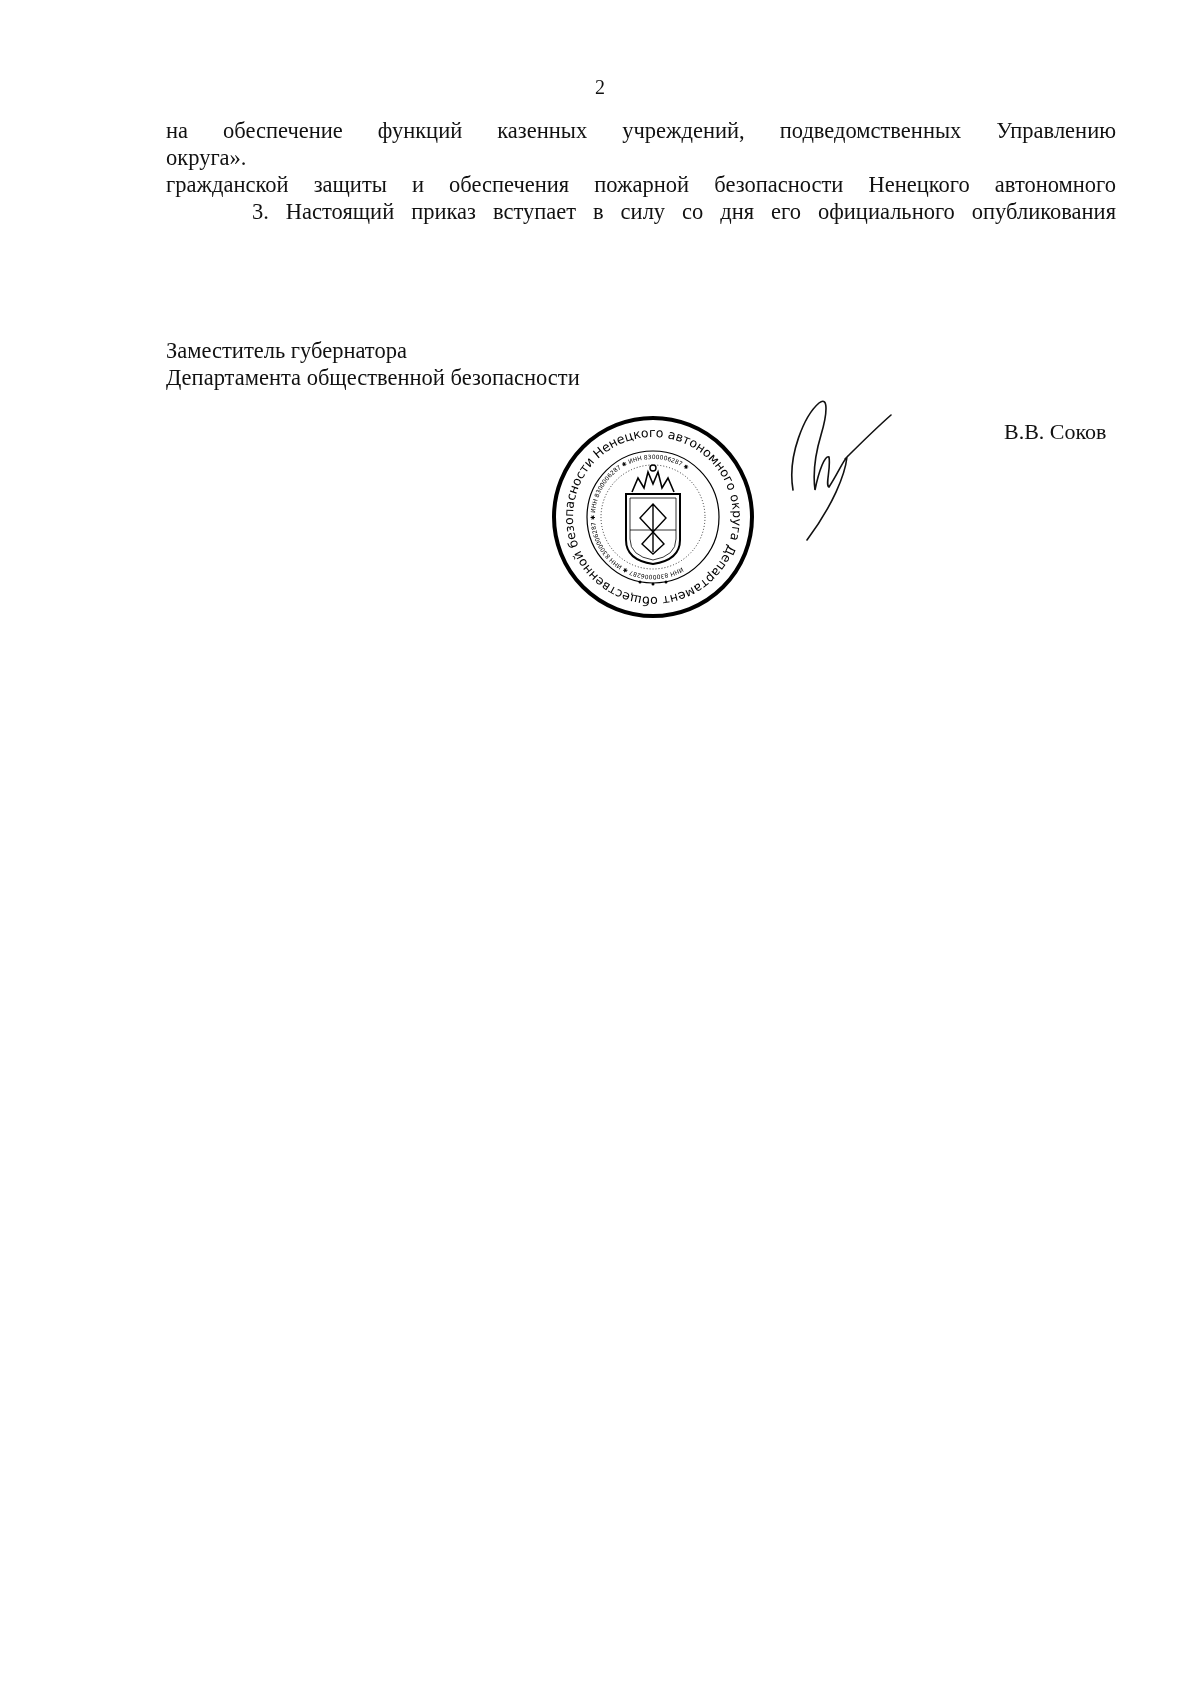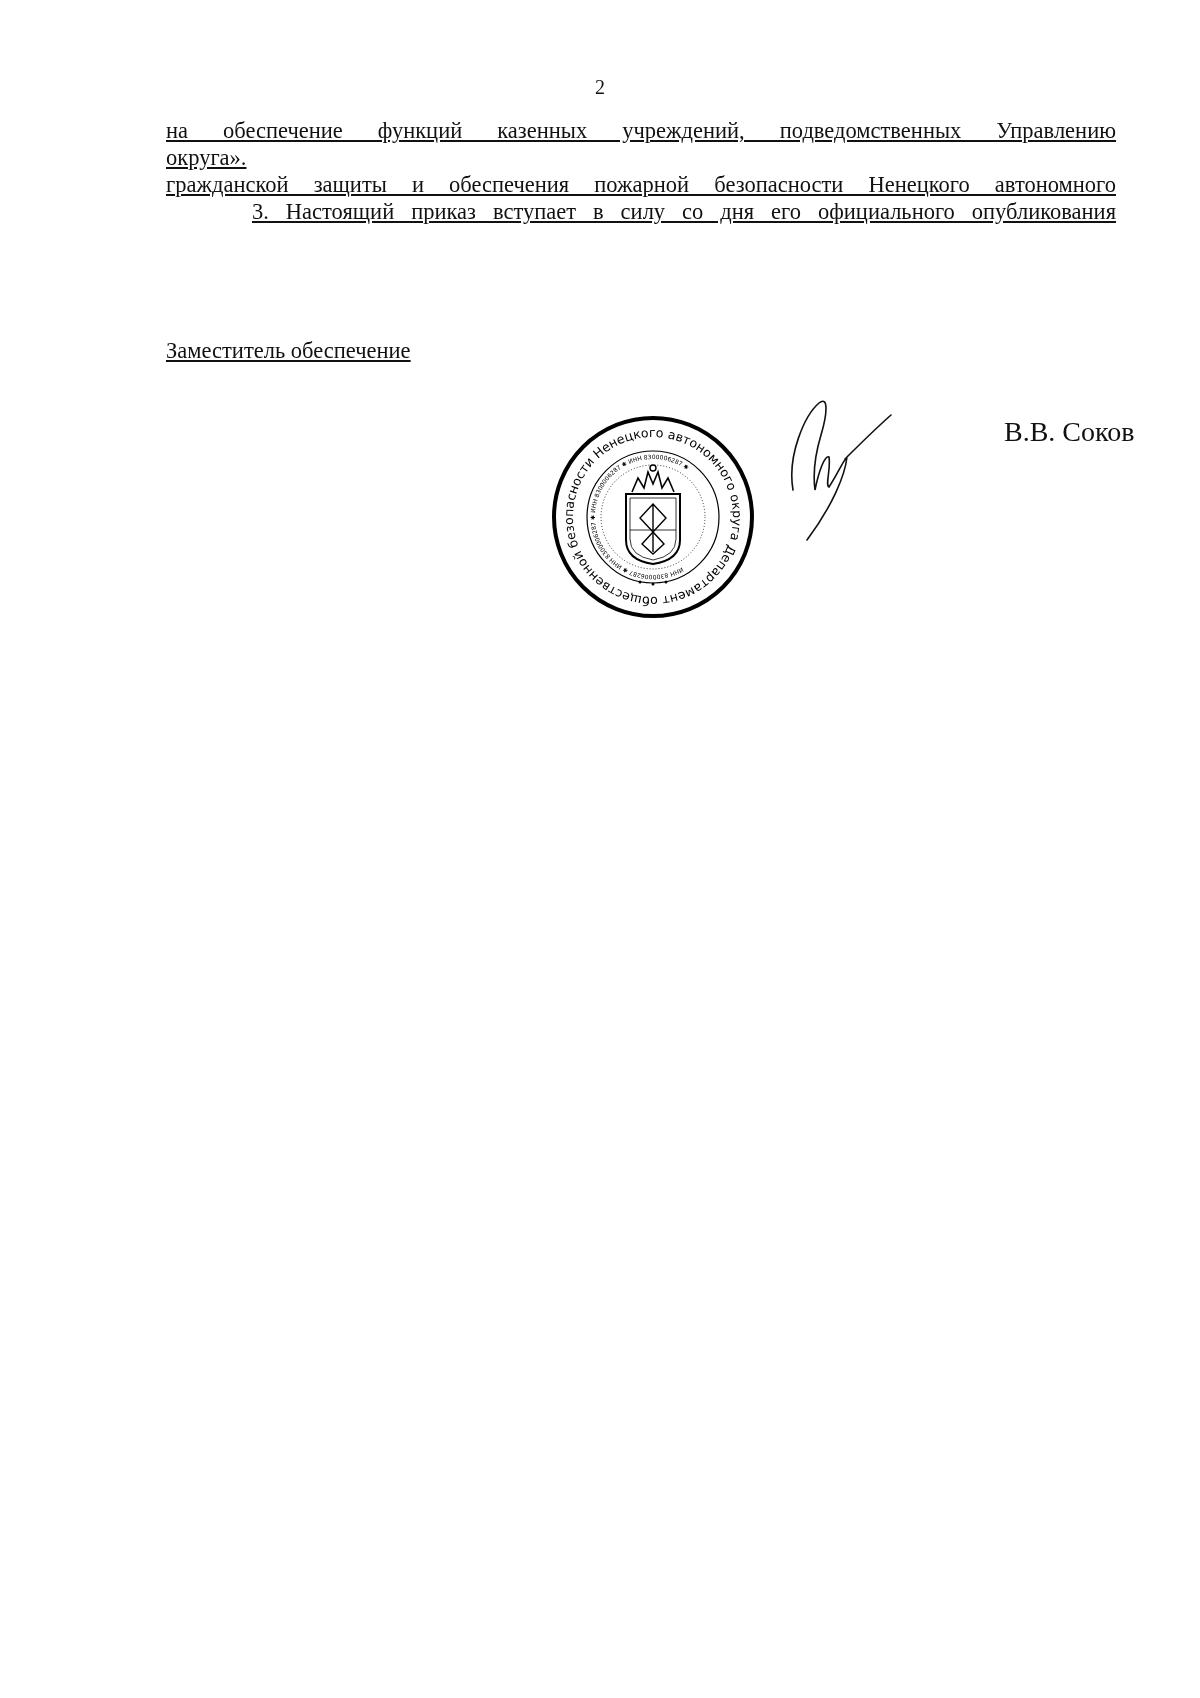--- a/index.html
+++ b/index.html
@@ -1,41 +1,42 @@
 <!DOCTYPE html>
 <html><head>
 <meta charset="utf-8">
 <style>
   html, body { margin: 0; padding: 0; background: #ffffff; }
   body { width: 1200px; height: 1698px; position: relative; overflow: hidden;
          font-family: "Liberation Serif", "DejaVu Serif", serif; color: #111; }
   .page-number { position: absolute; top: 76px; left: 0; width: 1200px; text-align: center; font-size: 20px; }
   .body-text { position: absolute; left: 166px; width: 950px; top: 117px; font-size: 22.5px; line-height: 27px; }
-  .line { display: block; white-space: nowrap; text-decoration: underline; }
+  .line { display: block; white-space: nowrap; }
   .justify { text-align: justify; text-align-last: justify; white-space: normal; }
   .indent { padding-left: 86px; }
   .sig-block { position: absolute; left: 166px; top: 337px; font-size: 22.5px; line-height: 27px; }
-  .sig-name { position: absolute; left: 1004px; top: 418px; font-size: 28px; line-height: 27px; }
+  .sig-name { position: absolute; left: 1004px; top: 418px; font-size: 22px; line-height: 27px; }
   .seal { position: absolute; left: 548px; top: 412px; width: 210px; height: 210px; }
   .signature { position: absolute; left: 785px; top: 395px; width: 110px; height: 150px; }
 </style>
 </head>
 <body>
 
 <div class="page-number">2</div>
 
 <div class="body-text">
   <span class="line justify">на обеспечение функций казенных учреждений, подведомственных Управлению</span>
   <span class="line">округа».</span>
   <span class="line justify">гражданской защиты и обеспечения пожарной безопасности Ненецкого автономного</span>
   <span class="line justify indent">3. Настоящий приказ вступает в силу со дня его официального опубликования</span>
 </div>
 
 <div class="sig-block">
-  <span class="line">Заместитель обеспечение</span>
+  <span class="line">Заместитель губернатора</span>
+  <span class="line">Департамента общественной безопасности</span>
 </div>
 
 <div class="sig-name">В.В. Соков</div>
 
 <svg class="seal" viewBox="0 0 210 210" xmlns="http://www.w3.org/2000/svg">
   <defs>
     <path id="outerArc" d="M 105,105 m -80,0 a 80,80 0 1,1 160,0 a 80,80 0 1,1 -160,0"></path>
     <path id="innerArc" d="M 105,105 m -58,0 a 58,58 0 1,1 116,0 a 58,58 0 1,1 -116,0"></path>
   </defs>
   <circle cx="105" cy="105" r="99" fill="#fff" stroke="#000" stroke-width="4"></circle>

